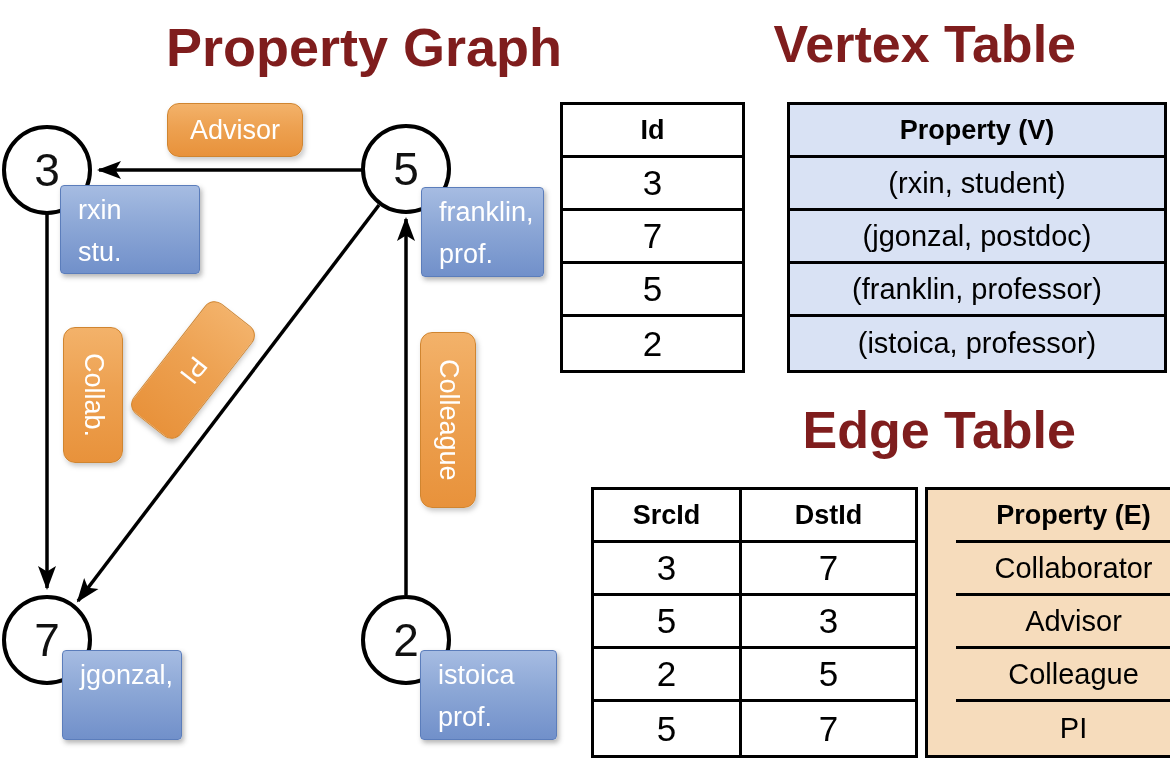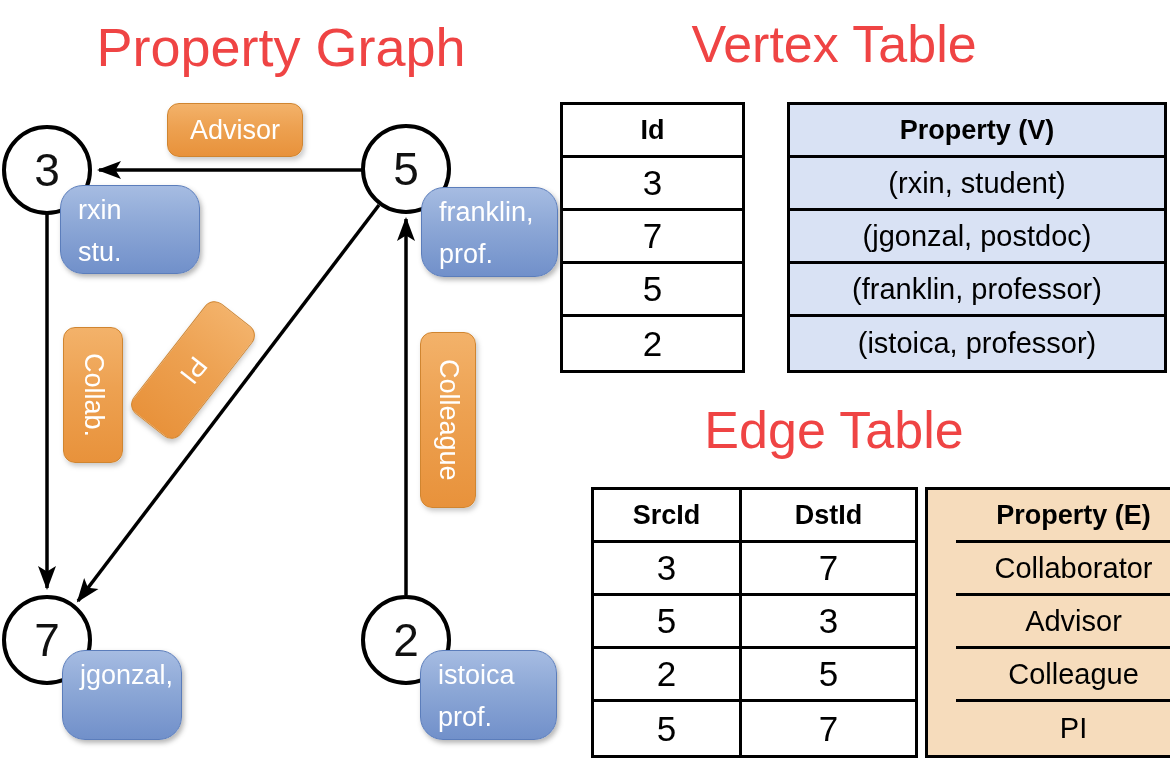--- a/index.html
+++ b/index.html
@@ -1,36 +1,36 @@
 <!DOCTYPE html>
 <html><head>
 <meta charset="utf-8">
 <style>
   html,body{margin:0;padding:0;background:#fff;}
   .canvas{
     position:relative;width:1170px;height:760px;overflow:hidden;
     font-family:"Liberation Sans",sans-serif;color:#000;background:#fff;
   }
   
-  .big-title{position:absolute;text-align:center;font-size:52px;font-weight:400;
-    letter-spacing:0px;color:#ef4444;white-space:nowrap;}
+  .big-title{position:absolute;text-align:right;font-size:52px;font-weight:700;
+    letter-spacing:0px;color:#7f1d1d;white-space:nowrap;}
   .g-title{left:0;top:16px;width:562px;font-size:54px;}
   .v-title{left:592px;top:14px;width:484px;}
   .e-title{left:592px;top:400px;width:484px;}
 
   
   .node{position:absolute;width:90px;height:90px;border:4px solid #000;border-radius:50%;
     background:#fff;box-sizing:border-box;display:flex;align-items:center;justify-content:center;
     font-size:46px;font-weight:400;color:#111;z-index:1;}
 
   
   .edges{position:absolute;left:0;top:0;z-index:2;pointer-events:none;}
 
   
-  .vbox{position:absolute;z-index:3;border-radius:23px;box-sizing:border-box;
+  .vbox{position:absolute;z-index:3;border-radius:4px;box-sizing:border-box;
     background:linear-gradient(180deg,#A6BCE2 0%,#8CA7D6 45%,#7190CA 100%);
     border:1.5px solid #5B7DBB;box-shadow:2px 3px 5px rgba(90,90,90,.45);
     color:#fff;font-size:27px;line-height:42px;padding:3px 0 0 17px;}
   .vbox span{display:block;}
 
   
   .ebox{position:absolute;z-index:3;border-radius:12px;box-sizing:border-box;
     background:linear-gradient(180deg,#F3B26A 0%,#EDA151 45%,#E8923B 100%);
     border:1.5px solid #D08530;box-shadow:2px 3px 5px rgba(120,120,120,.4);
     color:#fff;font-size:27px;display:flex;align-items:center;justify-content:center;}
@@ -81,21 +81,21 @@
     <line x1="362" y1="170" x2="99" y2="170" stroke="#000" stroke-width="3.5" marker-end="url(#arr)"></line>
     <line x1="47" y1="214" x2="47" y2="588" stroke="#000" stroke-width="3.5" marker-end="url(#arr)"></line>
     <line x1="379" y1="205" x2="78" y2="601" stroke="#000" stroke-width="3.5" marker-end="url(#arr)"></line>
     <line x1="406" y1="595" x2="406" y2="219" stroke="#000" stroke-width="3.5" marker-end="url(#arr)"></line>
   </svg>
 
   <div class="vbox" style="left:60px;top:185px;width:140px;height:89px;">
     <span>rxin</span>
     <span>stu.</span>
   </div>
-  <div class="vbox" style="left:421px;top:187px;width:137px;height:90px;">
+  <div class="vbox" style="left:421px;top:187px;width:123px;height:90px;">
     <span>franklin,</span>
     <span>prof.</span>
   </div>
   <div class="vbox" style="left:62px;top:650px;width:120px;height:90px;">
     <span>jgonzal,</span>
   </div>
   <div class="vbox" style="left:420px;top:650px;width:137px;height:90px;">
     <span>istoica</span>
     <span>prof.</span>
   </div>

